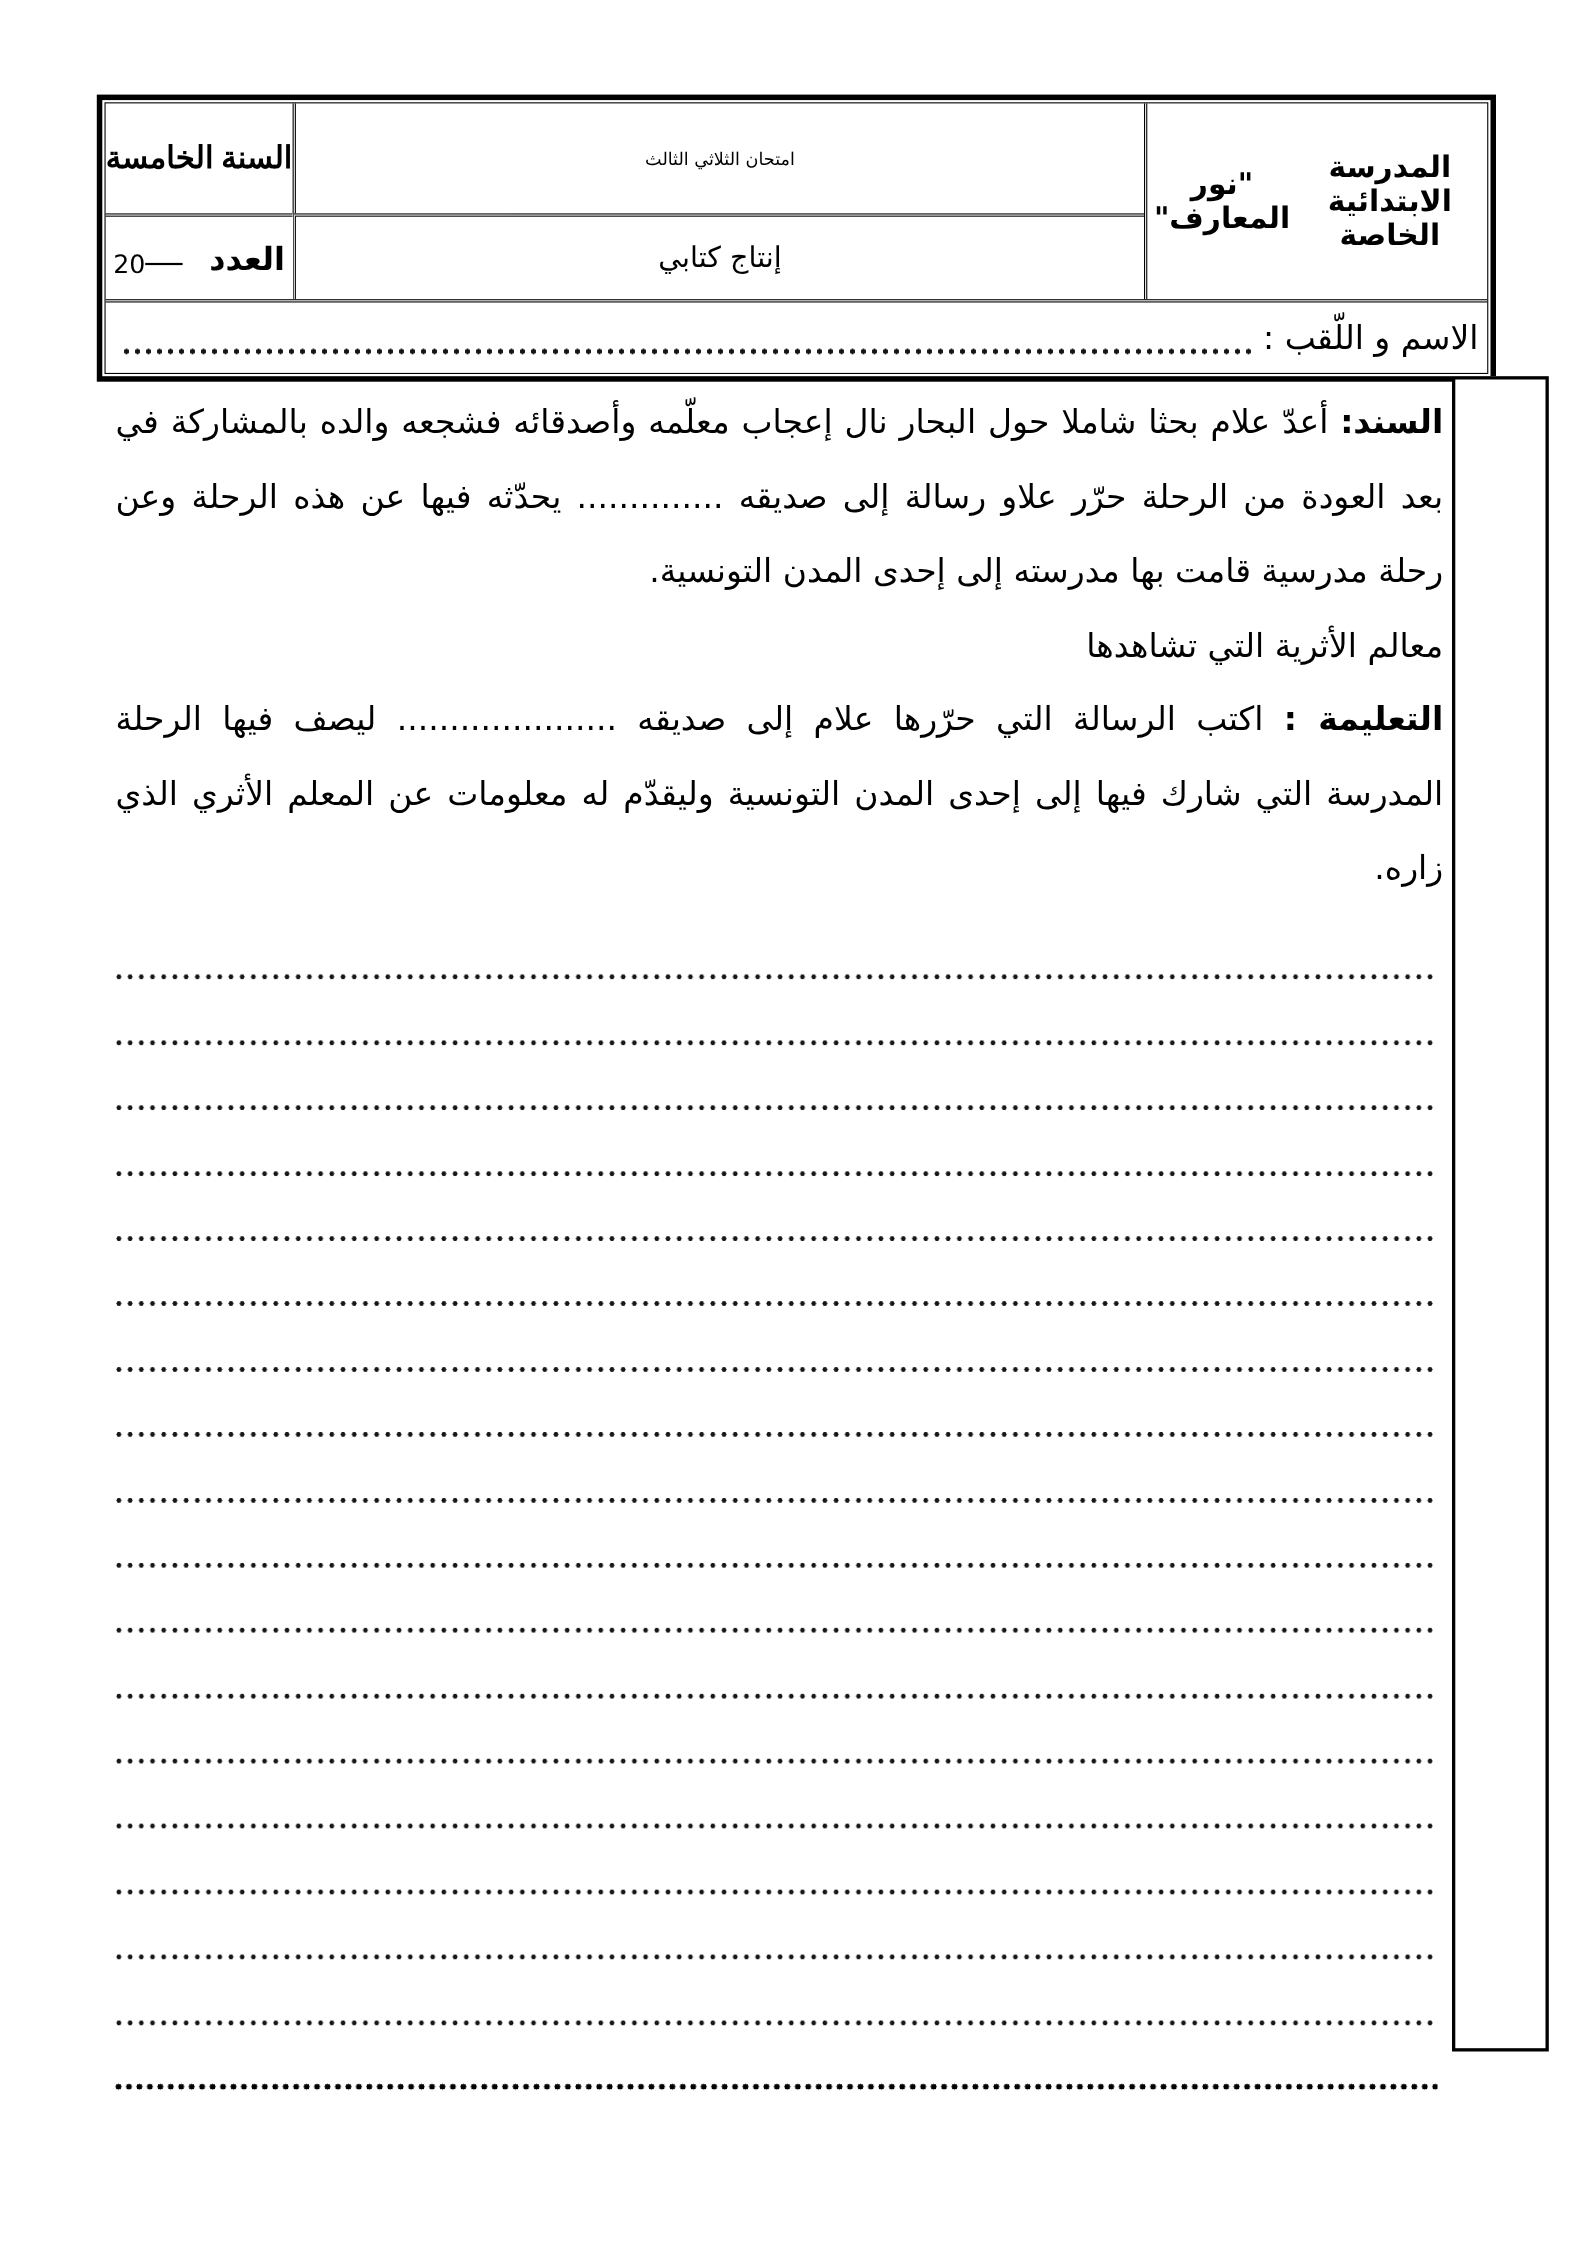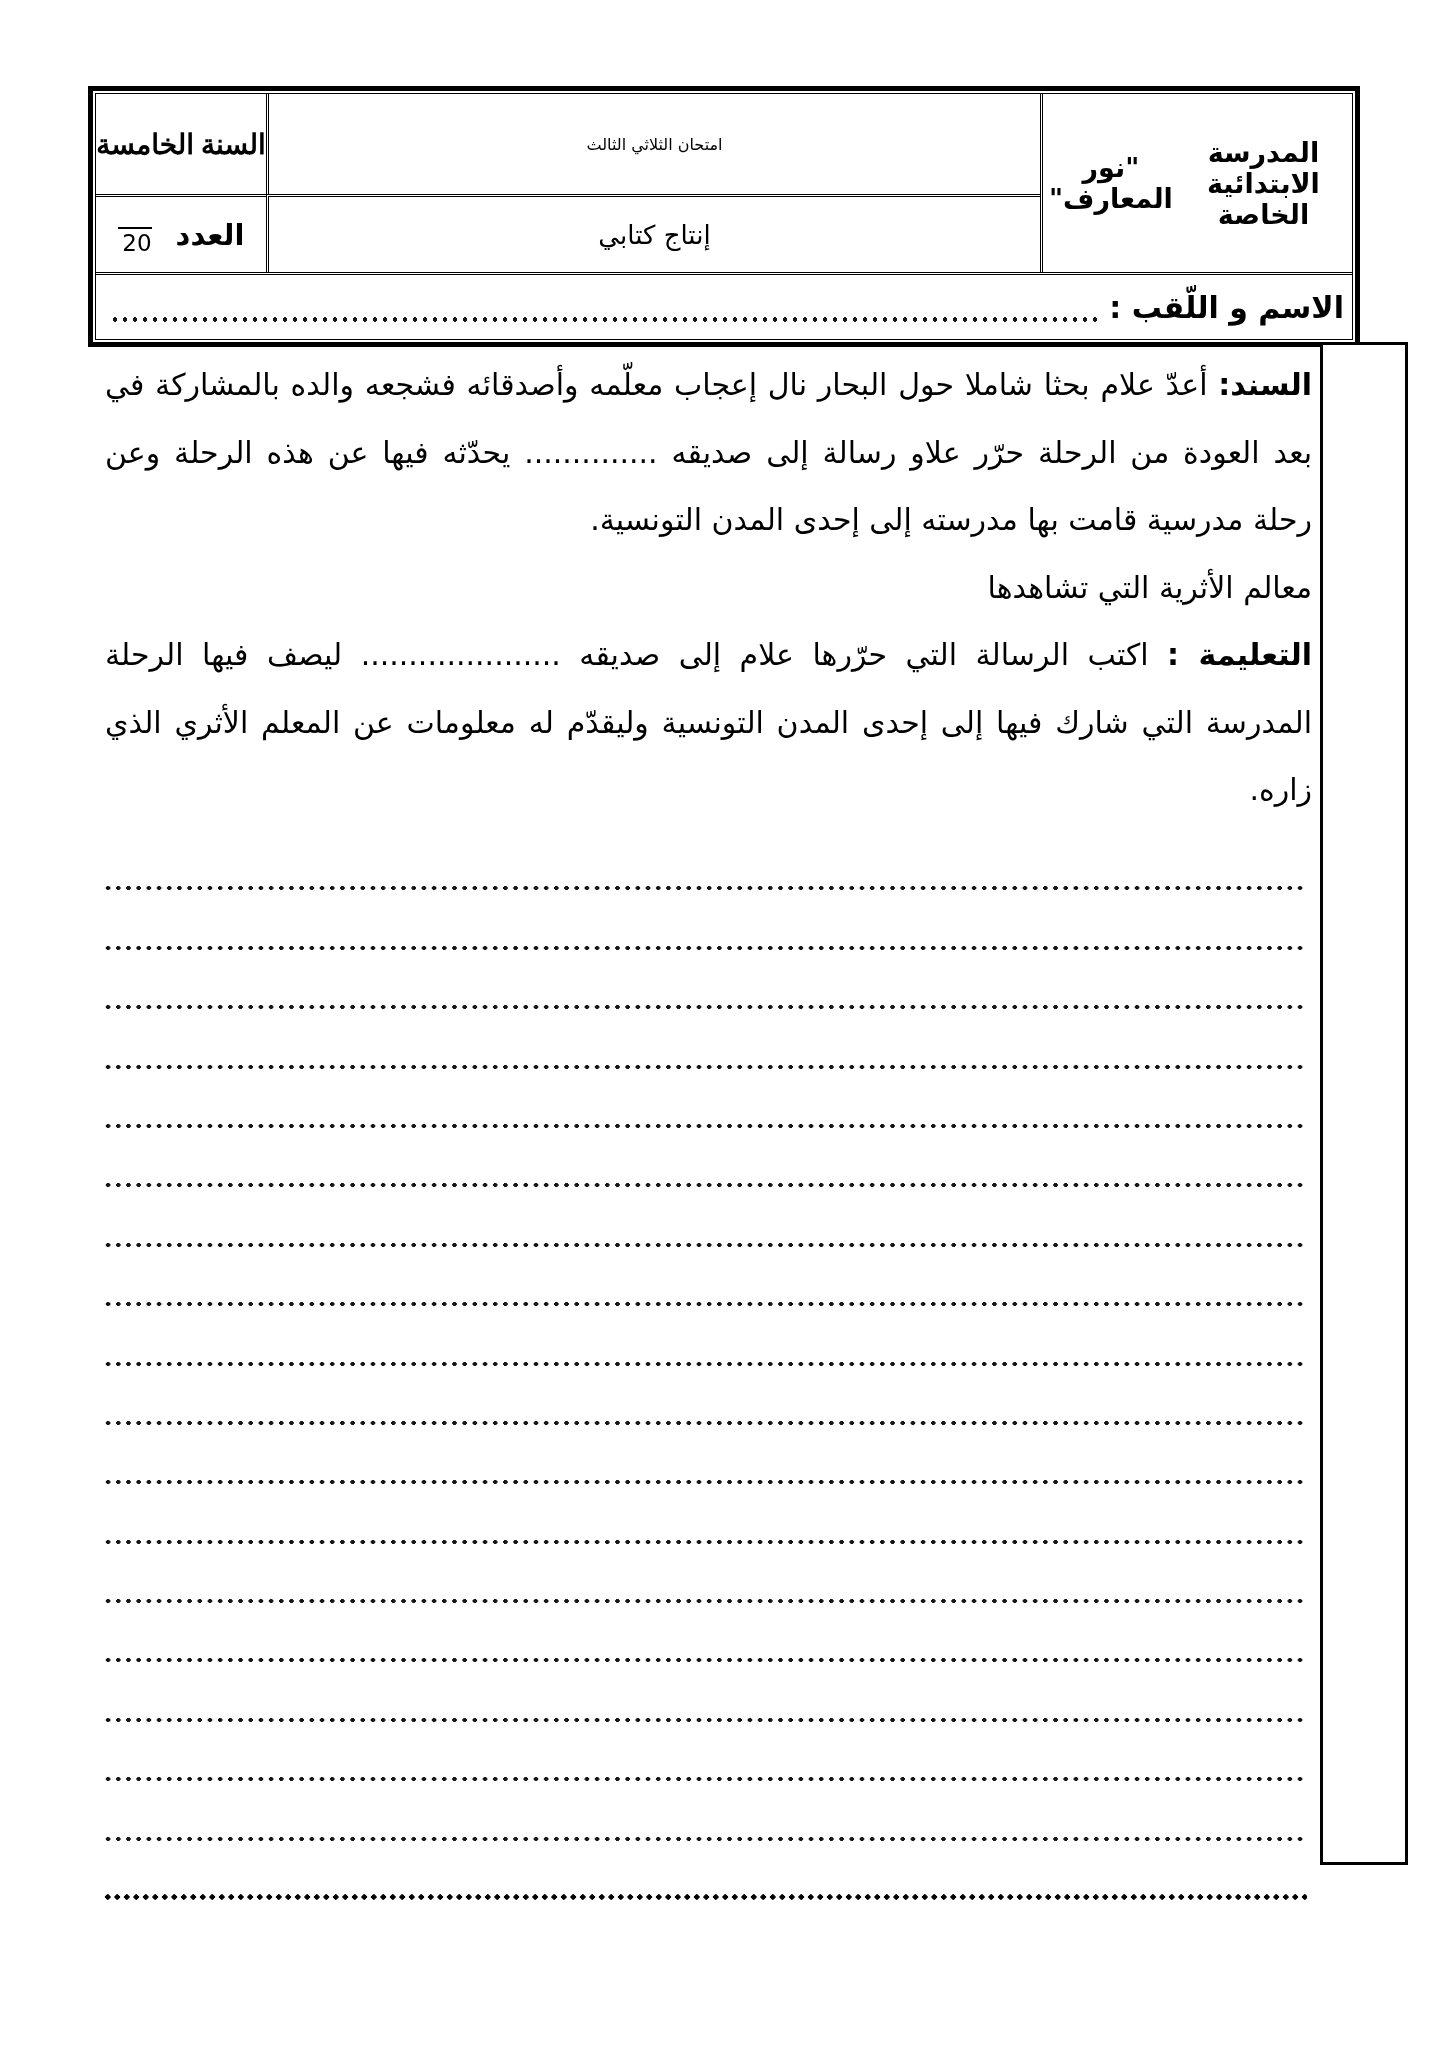--- a/index.html
+++ b/index.html
@@ -24,29 +24,29 @@
   .cell{display:flex;align-items:center;justify-content:center;text-align:center;box-sizing:border-box;}
   .school{
     grid-column:1;grid-row:1/3;flex-direction:row;gap:8px;
     font-weight:bold;font-size:27px;border-left:3px double #000;padding:4px 6px;
   }
   .exam-title{grid-column:2;grid-row:1;font-size:16px;border-left:3px double #000;}
   .exam-sub{grid-column:2;grid-row:2;font-size:26px;border-left:3px double #000;border-top:3px double #000;}
   .year{grid-column:3;grid-row:1;font-weight:bold;font-size:28px;font-family:Liberation Serif, serif;}
   .score{grid-column:3;grid-row:2;border-top:3px double #000;gap:24px;}
   .score-label{font-weight:bold;font-size:29px;}
-  .fraction{display:flex;flex-direction:column;align-items:flex-start;transform:translateY(6px);}
+  .fraction{display:flex;align-items:center;transform:translateY(6px);}
   .frac-bar{width:34px;height:0;border-bottom:2.5px solid #000;margin-bottom:2px;}
   .frac-den{font-size:23px;line-height:24px;}
 
   .name-row{
     flex:1;border-top:3px double #000;display:flex;align-items:center;
     direction:rtl;padding:0 8px 0 14px;font-size:30px;
   }
-  .name-label{font-weight:bold;white-space:nowrap;margin-left:6px;}
+  .name-label{font-weight:normal;white-space:nowrap;margin-left:6px;}
   .name-dots{
     flex:1;height:7px;transform:translateY(12px);
     background-image:radial-gradient(circle,#161616 2.2px,transparent 2.5px);
     background-size:10px 7px;background-repeat:repeat-x;background-position:left center;
   }
 
   
   .bodytext{
     position:absolute;left:105px;top:351px;width:1207px;
     direction:rtl;font-size:30px;line-height:67.5px;text-align:right;

